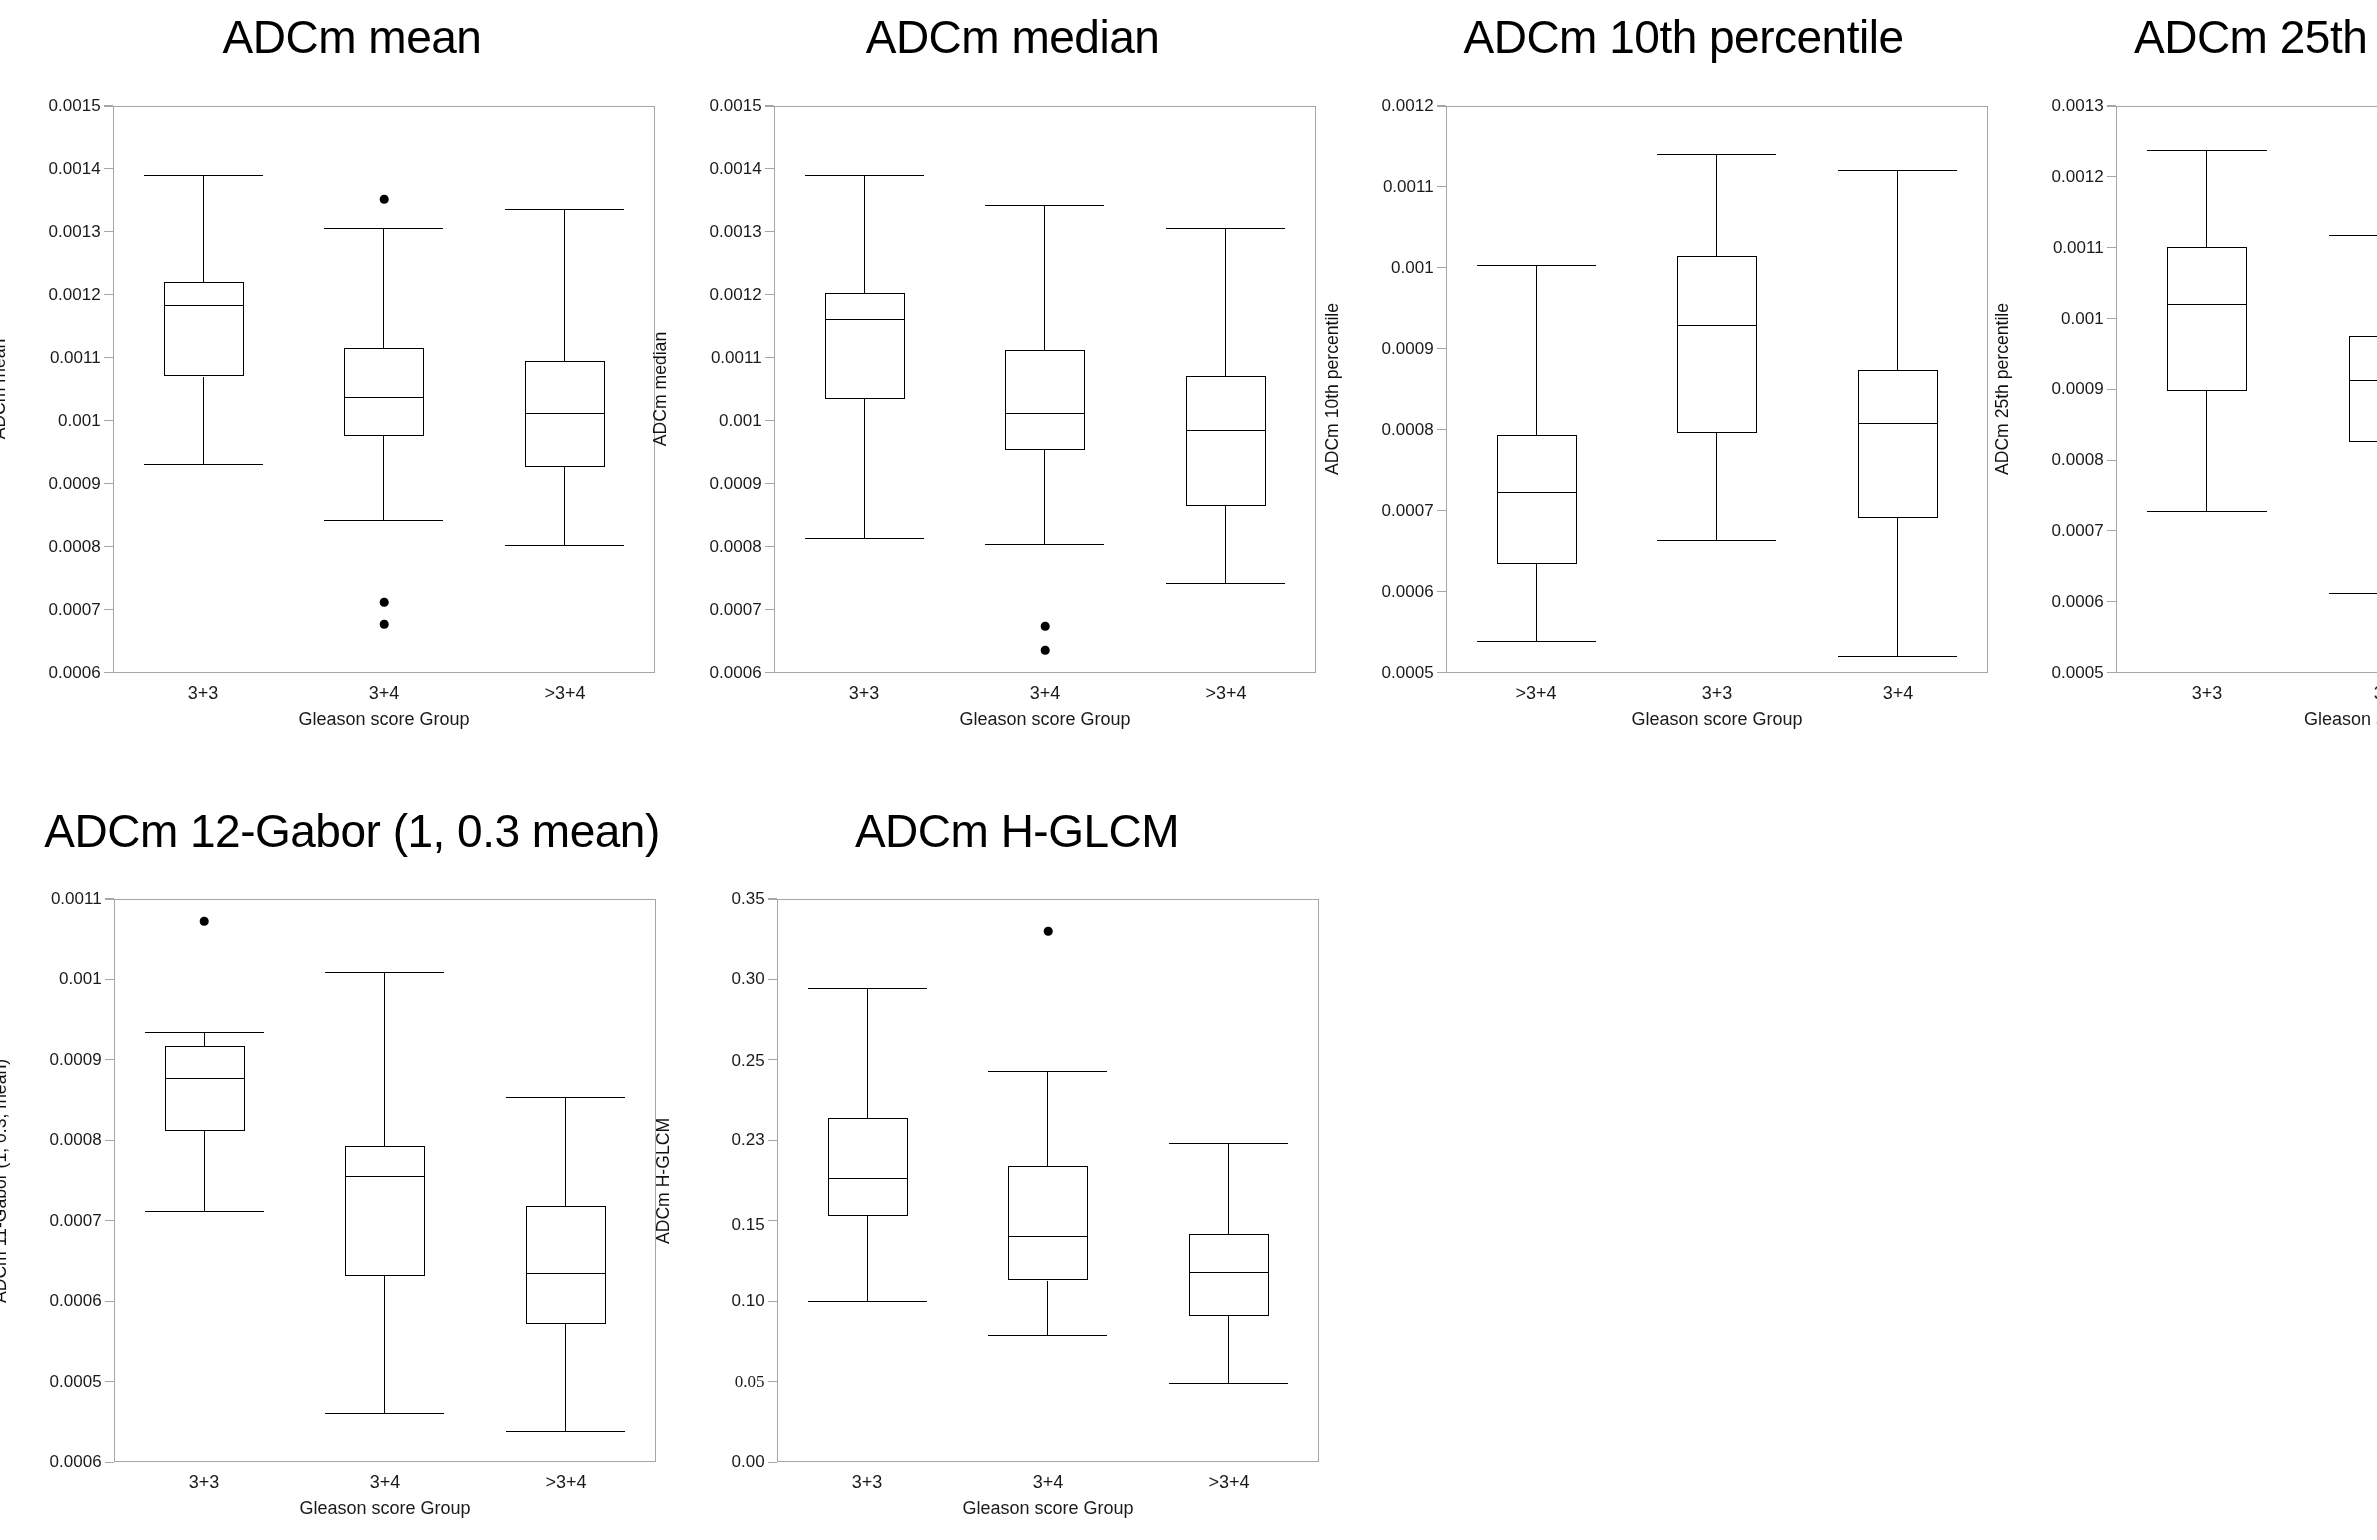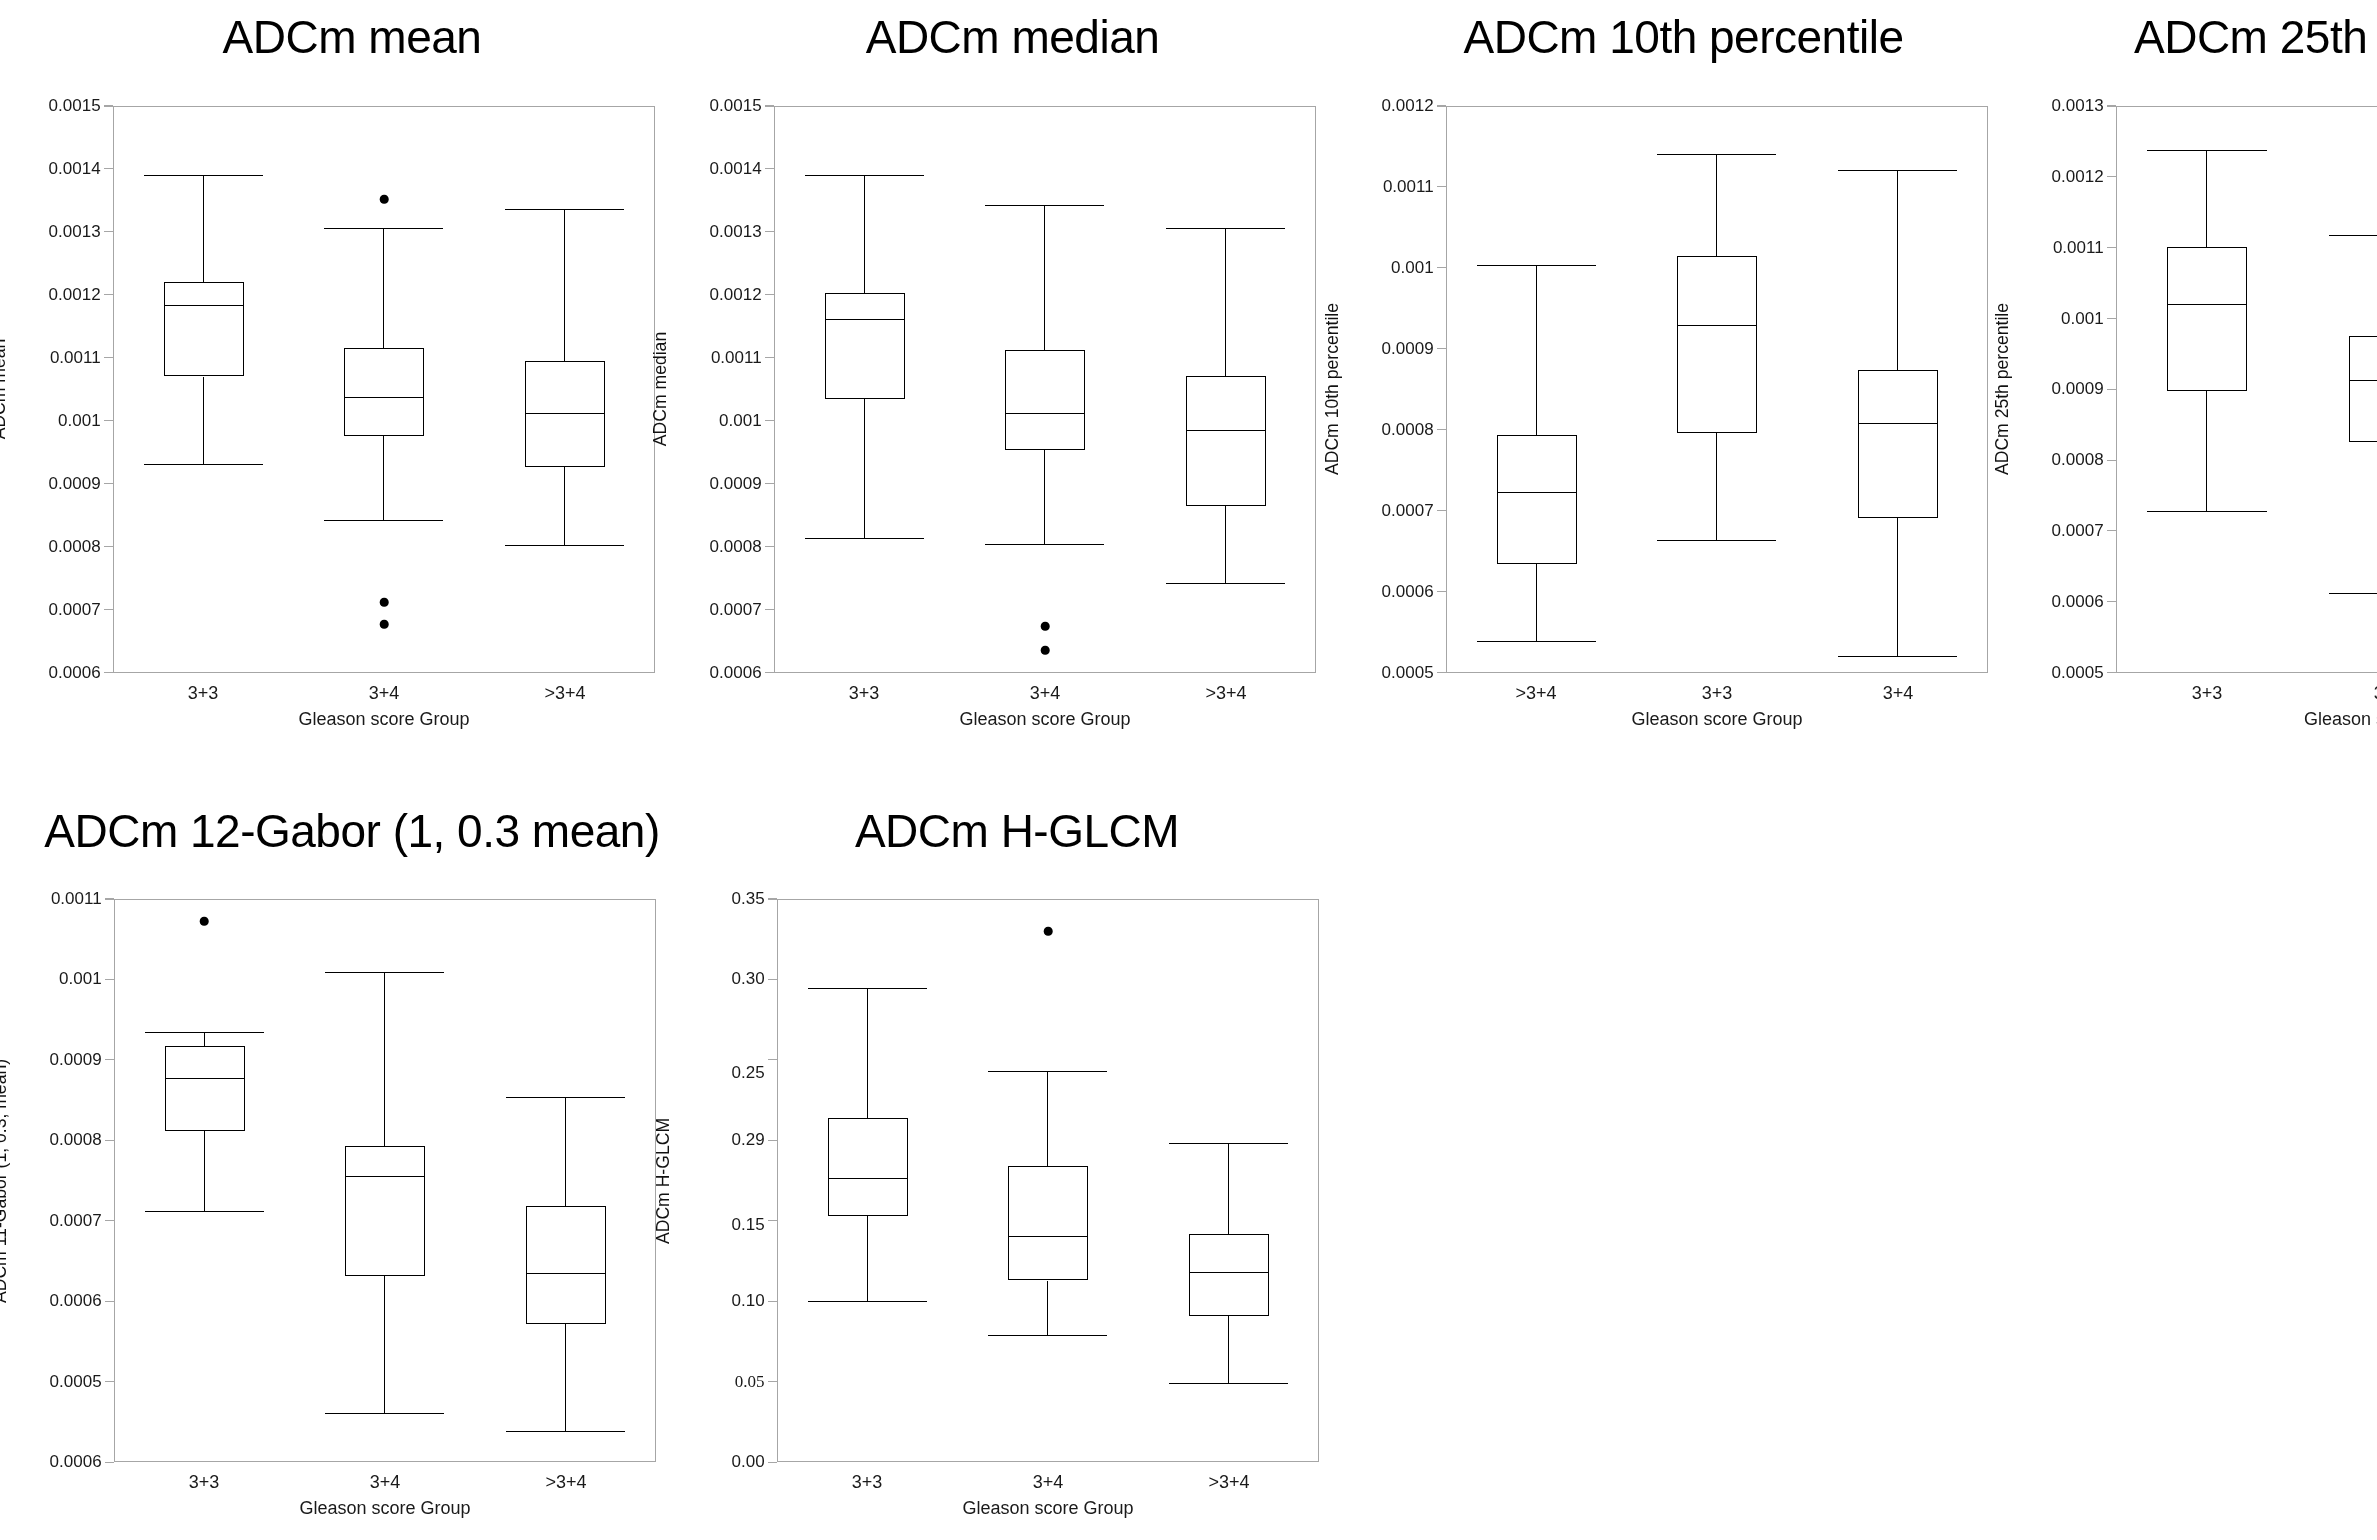--- a/index.html
+++ b/index.html
@@ -370,23 +370,23 @@
       <div class="plot-area"></div>
       <div class="ytick-line" style="top: 563px;"></div>
       <div class="ytick-label" style="top: 563px;">0.00</div>
       <div class="ytick-line" style="top: 482px;"></div>
       <div class="ytick-label" style="top: 483px; font-family: Liberation Serif, serif;">0.05</div>
       <div class="ytick-line" style="top: 402px;"></div>
       <div class="ytick-label" style="top: 402px;">0.10</div>
       <div class="ytick-line" style="top: 321px;"></div>
       <div class="ytick-label" style="top: 326px;">0.15</div>
       <div class="ytick-line" style="top: 241px;"></div>
-      <div class="ytick-label" style="top: 241px;">0.29</div>
+      <div class="ytick-label" style="top: 241px;">0.23</div>
       <div class="ytick-line" style="top: 160px;"></div>
-      <div class="ytick-label" style="top: 174px;">0.25</div>
+      <div class="ytick-label" style="top: 162px;">0.25</div>
       <div class="ytick-line" style="top: 80px;"></div>
       <div class="ytick-label" style="top: 80px;">0.30</div>
       <div class="ytick-line" style="top: -0.7px;"></div>
       <div class="ytick-label" style="top: 0px;">0.35</div>
       <div class="ylabel" style="left: -124px; top: 282px; transform: rotate(-90deg) translate(-50%, 0px);">ADCm H-GLCM</div>
       <div class="xtick-label" style="left: 90px;">3+3</div>
       <div class="xtick-label" style="left: 271px;">3+4</div>
       <div class="xtick-label" style="left: 452px;">&gt;3+4</div>
       <div class="xlabel">Gleason score Group</div>
       <div class="box" style="left: 51px; top: 219px; width: 80px; height: 98px;"></div>

